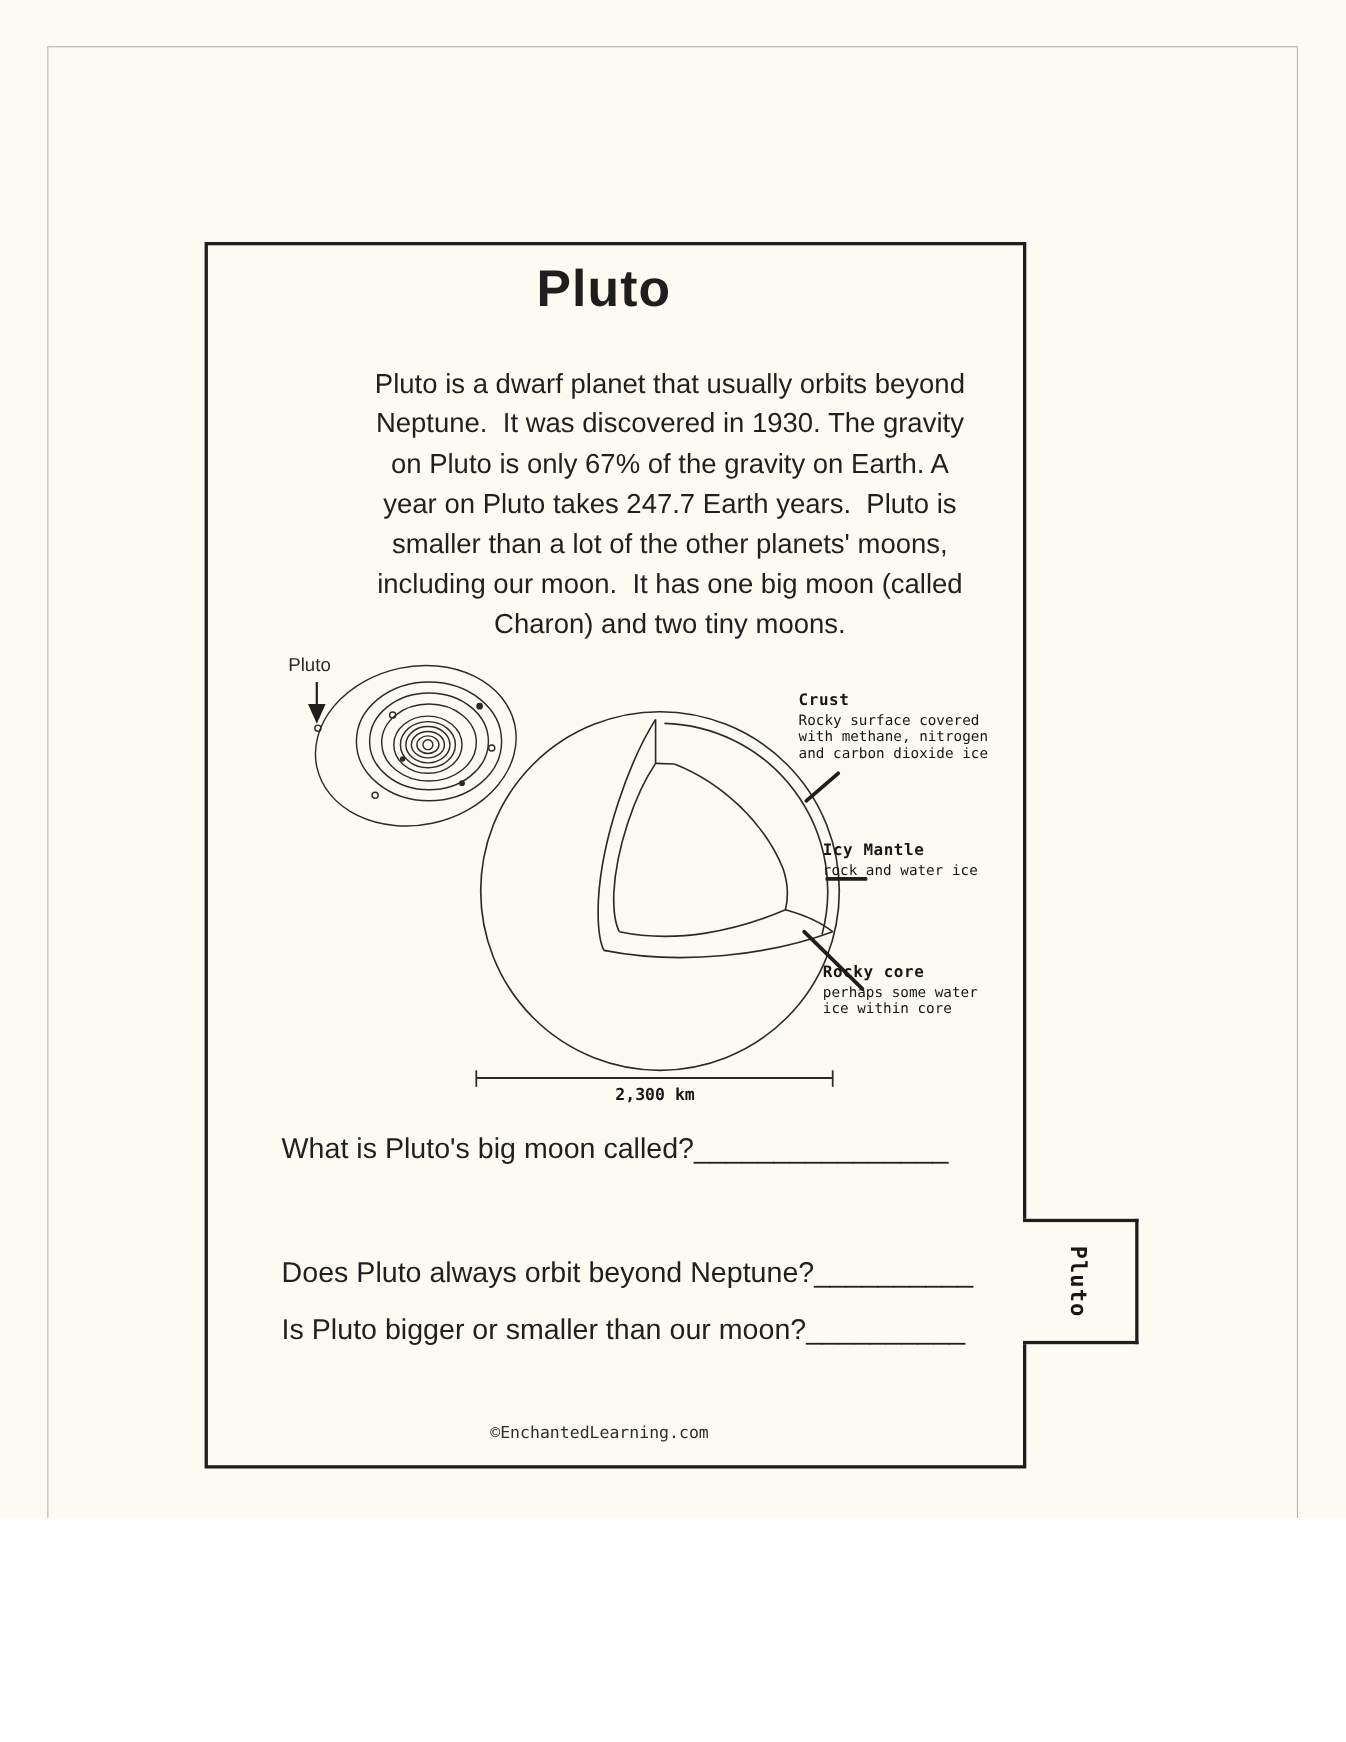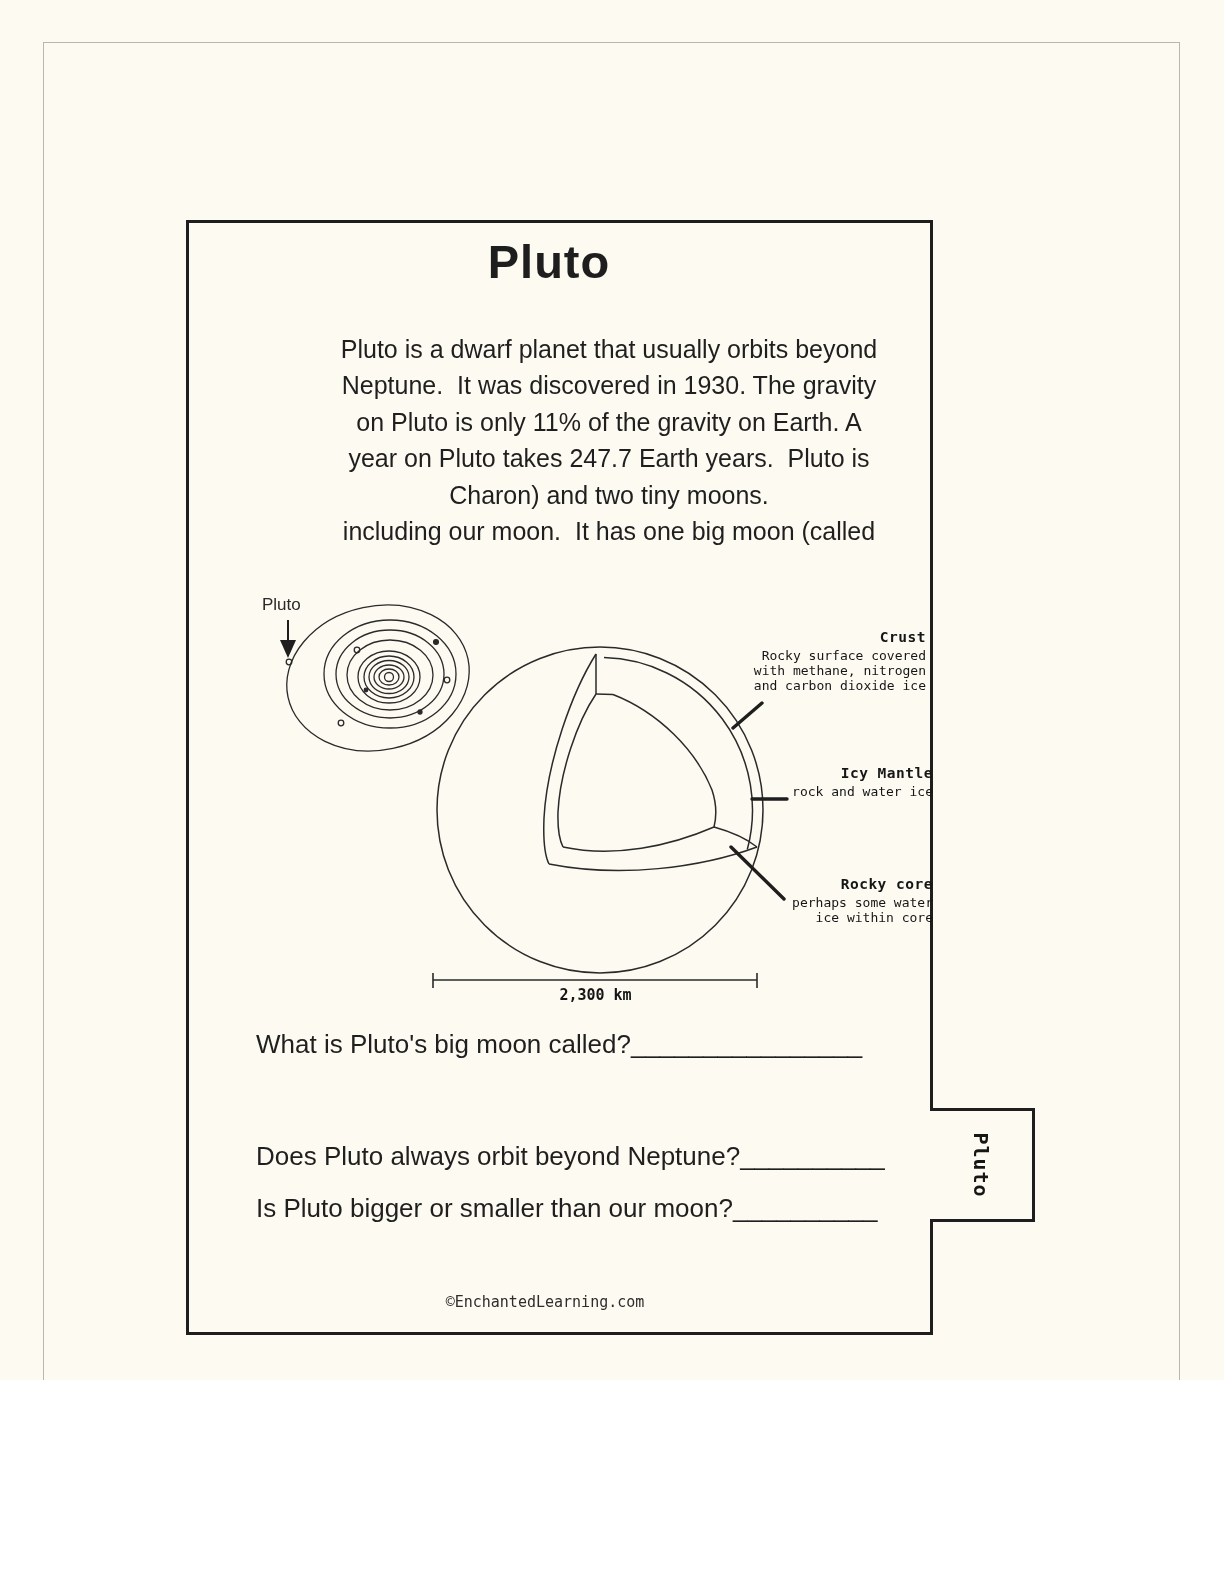--- a/index.html
+++ b/index.html
@@ -7,21 +7,21 @@
   .screen{position:relative;width:1224px;height:1380px;background:#fcfaf1;overflow:hidden;}
   .page-rect{position:absolute;left:43px;top:42px;width:1135px;height:1497px;border:1px solid #b8b6ad;background:#fcfaf1;}
   .sheet-box{position:absolute;left:186px;top:220px;width:741px;height:1109px;border:3px solid #1e1e1e;background:#fcfaf1;}
   .title{position:absolute;left:186px;top:234px;width:726px;text-align:center;font-size:47px;font-weight:700;color:#1e1e1e;letter-spacing:1px;}
   .para{position:absolute;left:249px;top:303px;width:720px;text-align:center;color:#1f1f1f;margin-top:28px;}
   .para div{font-size:25px;line-height:36.4px;white-space:pre-wrap;}
   .q{position:absolute;left:256px;color:#1f1f1f;font-size:26px;white-space:pre-wrap;}
   .q1{top:1029px;} .q2{top:1085px;} .q3{top:1141px;} .q4{top:1193px;}
   .diagram-svg{position:absolute;left:230px;top:575px;width:700px;height:445px;}
   .orbit-label{position:absolute;left:262px;top:595px;font-size:17px;color:#2a2a2a;}
-  .callout{position:absolute;text-align:right;color:#161616;font-family:"DejaVu Sans Mono",monospace;}
+  .callout{position:absolute;text-align:left;color:#161616;font-family:"DejaVu Sans Mono",monospace;}
   .callout .c-title{font-size:14.5px;font-weight:700;letter-spacing:.5px;margin-bottom:3px;}
   .callout .c-line{font-size:13px;line-height:15px;}
   .callout-crust{left:726px;top:629px;width:200px;}
   .callout-mantle{left:748px;top:765px;width:185px;}
   .callout-core{left:748px;top:876px;width:185px;}
   .scale-label{position:absolute;left:433px;top:986px;width:325px;text-align:center;font-size:15px;font-weight:700;color:#161616;font-family:"DejaVu Sans Mono",monospace;}
   .box-footer{position:absolute;left:182px;top:1293px;width:726px;text-align:center;font-size:15px;color:#2d2d2d;font-family:"DejaVu Sans Mono",monospace;}
   .tab{position:absolute;left:930px;top:1108px;width:102px;height:108px;background:#fcfaf1;border:3px solid #1e1e1e;border-left:none;z-index:5;}
   .tab span{position:absolute;left:50%;top:50%;transform:translate(-50%,-50%) rotate(90deg);font-size:20px;font-weight:700;color:#161616;font-family:"DejaVu Sans Mono",monospace;letter-spacing:1px;}
   .pg-copyright{position:absolute;left:895px;top:1486px;font-size:12px;color:#4c1d95;}
@@ -34,24 +34,25 @@
 
   <div class="page-rect"></div>
 
   <div class="sheet-box"></div>
 
   <div class="title">Pluto</div>
 
   <div class="para">
     <div>Pluto is a dwarf planet that usually orbits beyond</div>
     <div>Neptune.  It was discovered in 1930. The gravity</div>
-    <div>on Pluto is only 11% of the gravity on Earth. A</div>
+    <div>on Pluto is only 67% of the gravity on Earth. A</div>
     <div>year on Pluto takes 247.7 Earth years.  Pluto is</div>
+    <div>smaller than a lot of the other planets' moons,</div>
+    <div>including our moon.  It has one big moon (called</div>
     <div>Charon) and two tiny moons.</div>
-    <div>including our moon.  It has one big moon (called</div>
   </div>
 
   <svg class="diagram-svg" viewBox="230 575 700 445">
     <g stroke="#2a2a2a" fill="none" stroke-width="1.3">
       <ellipse cx="378" cy="678" rx="92" ry="72" transform="rotate(-12 378 678)"></ellipse>
       <ellipse cx="390" cy="674" rx="66" ry="54"></ellipse>
       <ellipse cx="390" cy="674" rx="54" ry="44"></ellipse>
       <ellipse cx="390" cy="675" rx="43" ry="35"></ellipse>
       <ellipse cx="389" cy="677" rx="31" ry="26"></ellipse>
       <ellipse cx="389" cy="677" rx="25" ry="21"></ellipse>

